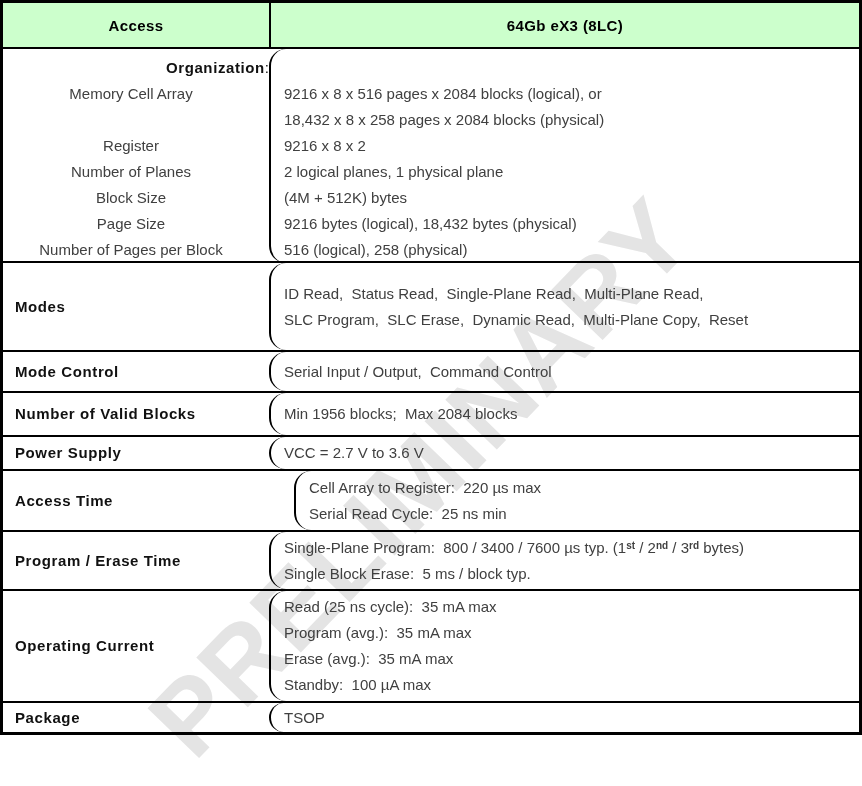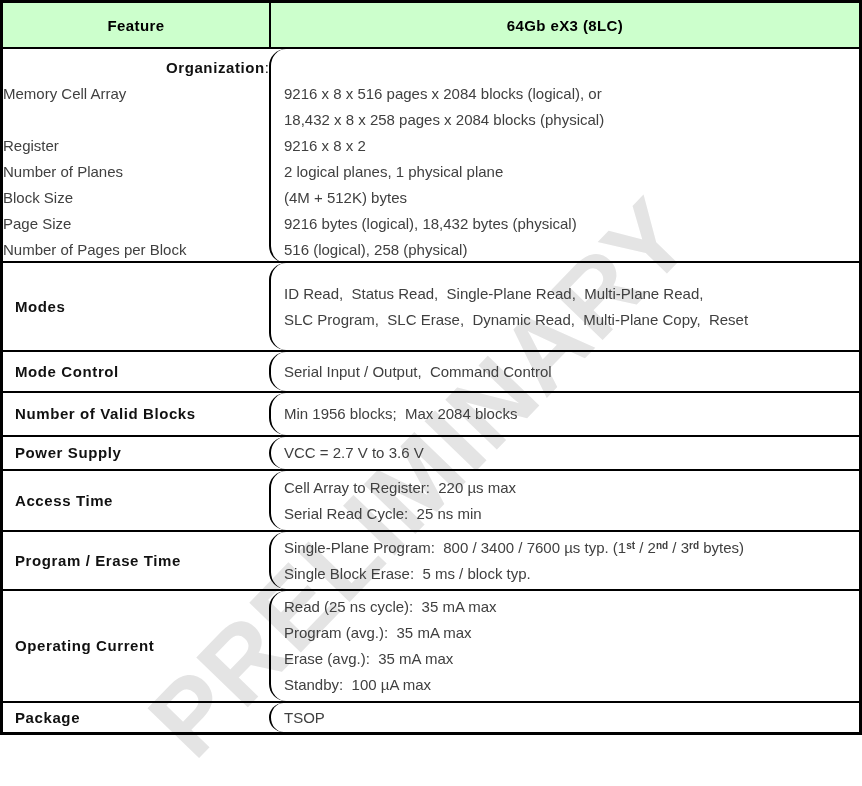--- a/index.html
+++ b/index.html
@@ -47,44 +47,44 @@
     font-size:15px;color:var(--value-color);
     line-height:26px;white-space:pre-wrap;
   }
   .vline sup{font-size:10px;font-weight:bold;line-height:0;vertical-align:4px;}
   
   .r-org{height:214px;}
   .r-modes{height:89px;}
   .r-modecontrol{height:41px;}
   .r-validblocks{height:44px;}
   .r-power{height:34px;}
-  .r-access{height:61px;}
+  .r-access{height:61px;gap:25px;}
   .r-prog{height:59px;}
   .r-opcur{height:112px;}
   .r-package{height:31px;}
   
   .r-org .cell{justify-content:flex-start;padding-top:6px;}
   .org-line{height:26px;line-height:26px;font-size:15px;}
   .org-title{padding-left:12px;color:var(--label-color);text-align:right;}
   .org-title .b{font-weight:bold;letter-spacing:0.6px;}
-  .org-label{text-align:left;padding-right:10px;color:var(--value-color);}
+  .org-label{text-align:center;padding-right:10px;color:var(--value-color);}
   .r-org .vline{height:26px;}
 </style>
 </head>
 <body>
 
 <div class="page">
 
   <div class="watermark">PRELIMINARY</div>
 
   <div class="spec-table">
 
     <div class="row header-row">
       <div class="cell">
-        <span class="header-text">Feature</span>
+        <span class="header-text">Access</span>
       </div>
       <div class="cell rightcol">
         <span class="header-text">64Gb eX3 (8LC)</span>
       </div>
     </div>
 
     <div class="row r-org">
       <div class="cell">
         <div class="org-line org-title"><span class="b">Organization</span><span>:</span></div>
         <div class="org-line org-label">Memory Cell Array</div>

